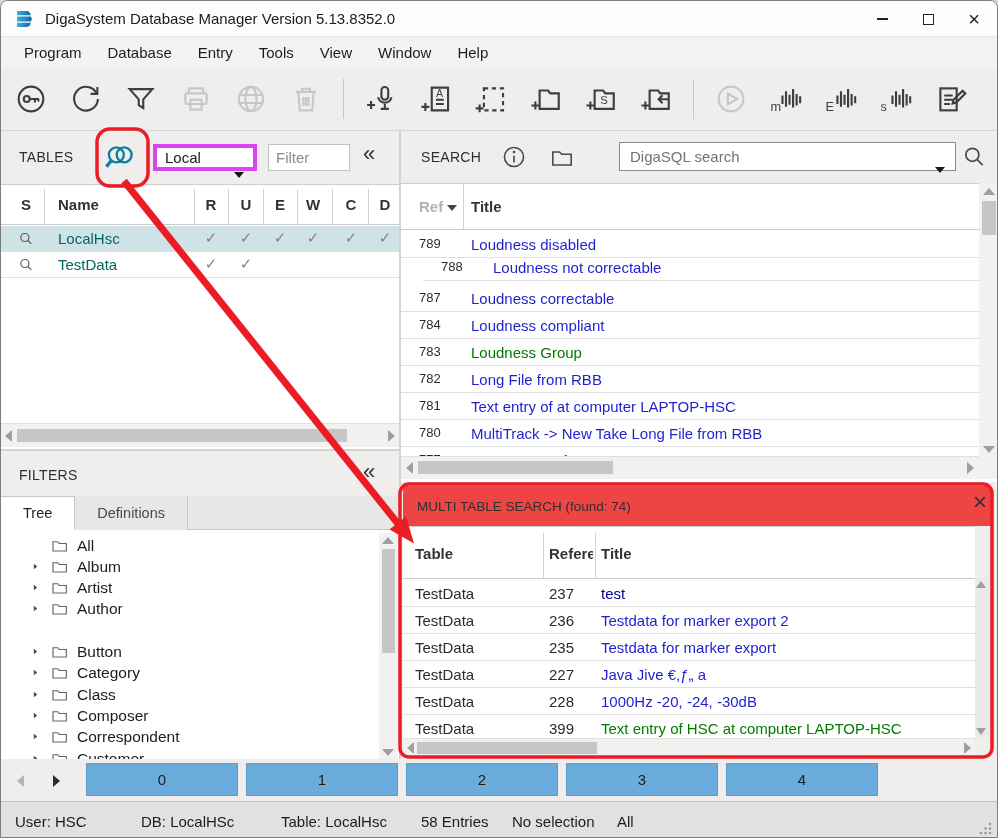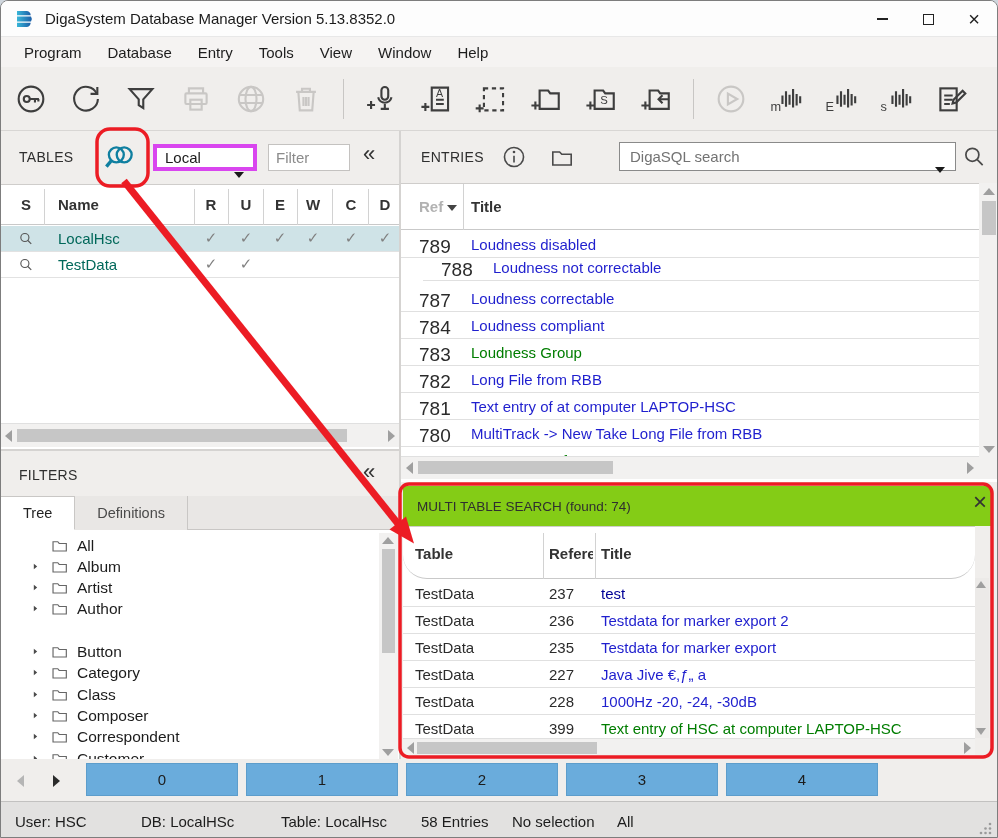--- a/index.html
+++ b/index.html
@@ -90,27 +90,27 @@
   .vsplitter { position:absolute; left:398px; top:130px; width:2px; height:628px; background:#d5d3d1; }
   .entries-panel { position:absolute; left:400px; top:130px; width:598px; height:348px; background:#fff; }
   .entries-header { position:absolute; left:0; top:0; width:100%; height:52px; }
   .hicon { color:#4a4a4a; }
   .hicon svg { width:26px; height:26px; display:block; }
   .sql-combo { position:absolute; left:218px; top:11px; width:337px; height:29px; background:#fff;
                border:1px solid #8a8a8a; font-size:15px; color:#737373; display:flex; align-items:center; padding:0 10px;}
   .egrid { position:absolute; left:0; top:52px; width:578px; height:273px; overflow:hidden; border-top:1px solid #cfcdcb;}
   .egrid-head { position:absolute; left:0; top:0; width:100%; height:46px; border-bottom:1px solid #c9c9c9; background:#fff;}
   .erow { position:absolute; left:0; width:100%; height:27px; border-bottom:1px solid #e0e0e0; }
-  .eref { position:absolute; left:18px; top:5px; font-size:19px; color:#2b2b2b; }
+  .eref { position:absolute; left:18px; top:5px; font-size:13px; color:#2b2b2b; }
   .etitle { position:absolute; left:70px; top:5px; font-size:15px; white-space:nowrap; }
   .c-blue { color:#1f1fce; } .c-green { color:#007d00; } .c-navy { color:#000096; }
 
   
   .multi-panel { position:absolute; left:400px; top:481px; width:598px; height:277px; background:#f0eeec; }
-  .multi-header { position:absolute; left:2px; top:4px; width:588px; height:40px; display:flex; align-items:center; background:#84cc16;text-align:right;}
+  .multi-header { position:absolute; left:2px; top:4px; width:588px; height:40px; display:flex; align-items:center; background:#ef4444;text-align:right;}
   .multi-grid { position:absolute; left:2px; top:44px; width:572px; height:212px; background:#fff; overflow:hidden; border-top:1px solid #cfcdcb;}
   .mrow { position:absolute; left:0; width:100%; height:27px; border-bottom:1px solid #e0e0e0; }
   .mtable { position:absolute; left:12px; top:5px; font-size:15px; color:#2b2b2b; }
   .mref { position:absolute; left:146px; top:5px; font-size:15px; color:#2b2b2b; }
   .mtitle { position:absolute; left:198px; top:5px; font-size:15px; white-space:nowrap; }
   .mclose { position:absolute; right:12px; top:8px; font-size:24px; color:#333; line-height:1; font-weight:300;}
 
   
   .pager { position:absolute; left:0; top:758px; width:100%; height:42px; background:#f0eeec; }
   .pagebtn { position:absolute; top:4px; width:152px; height:33px; background:#6aacdc; border:1px solid #5d9dcb;
@@ -490,21 +490,21 @@
       <div class="tri up" style="left:3px; top:4px;"></div>
       <div class="vthumb" style="top:16px; height:104px;"></div>
       <div class="tri down" style="left:3px; bottom:4px;"></div>
     </div>
   </div>
 
   <div class="vsplitter"></div>
 
   <div class="entries-panel">
     <div class="entries-header pheader">
-      <div class="ptitle abs" style="left:20px; top:18px;">ENTRIES</div>
+      <div class="ptitle abs" style="left:20px; top:18px;">SEARCH</div>
       <div class="hicon abs" style="left:100px; top:13px;">
         <svg viewBox="0 0 24 24" fill="none" stroke="currentColor" stroke-width="1.5">
           <circle cx="12" cy="12" r="8.8"></circle>
             <path d="M12 10.8v6.2"></path>
             <circle cx="12" cy="7.4" r="1.2" fill="currentColor" stroke="none"></circle>
         </svg>
       </div>
       <div class="hicon abs" style="left:148px; top:14px;">
         <svg viewBox="0 0 24 24" fill="none" stroke="currentColor" stroke-width="1.5">
           <path d="M3.5 6.5h6.3l2 2h8.7v10H3.5z"></path>
@@ -580,21 +580,21 @@
       <div class="tri right" style="right:5px; top:5px;"></div>
     </div>
   </div>
 
   <div class="multi-panel">
     <div class="multi-header">
       <span style="margin-left:14px; font-size:13.5px; color:#2f2f2f;">MULTI TABLE SEARCH (found: 74)</span>
     </div>
     <div class="mclose">×</div>
     <div class="multi-grid">
-      <div class="abs" style="left:0; top:0; width:100%; height:52px; border-bottom:1px solid #c9c9c9; background:#fff;border-radius:24px;">
+      <div class="abs" style="left:0; top:0; width:100%; height:52px; border-bottom:1px solid #c9c9c9; background:#fff;">
         <span class="abs" style="left:12px; top:18px; font-size:15px; font-weight:bold; color:#333;">Table</span>
         <div class="vsep" style="left:140px; top:6px; height:46px;"></div>
         <span class="abs" style="left:146px; top:18px; font-size:15px; font-weight:bold; color:#333; width:44px; overflow:hidden; white-space:nowrap;">Refere</span>
         <div class="vsep" style="left:192px; top:6px; height:46px;"></div>
         <span class="abs" style="left:198px; top:18px; font-size:15px; font-weight:bold; color:#333;">Title</span>
       </div>
       <div id="multi-rows">
           <div class="mrow" style="top: 53px;">
             <span class="mtable">TestData</span>
             <span class="mref">237</span>

